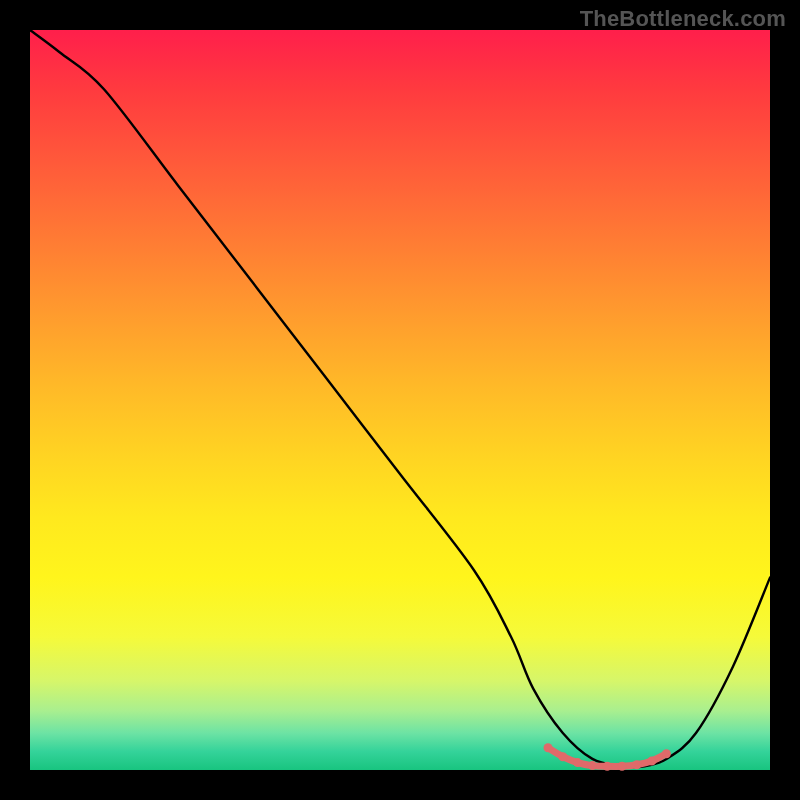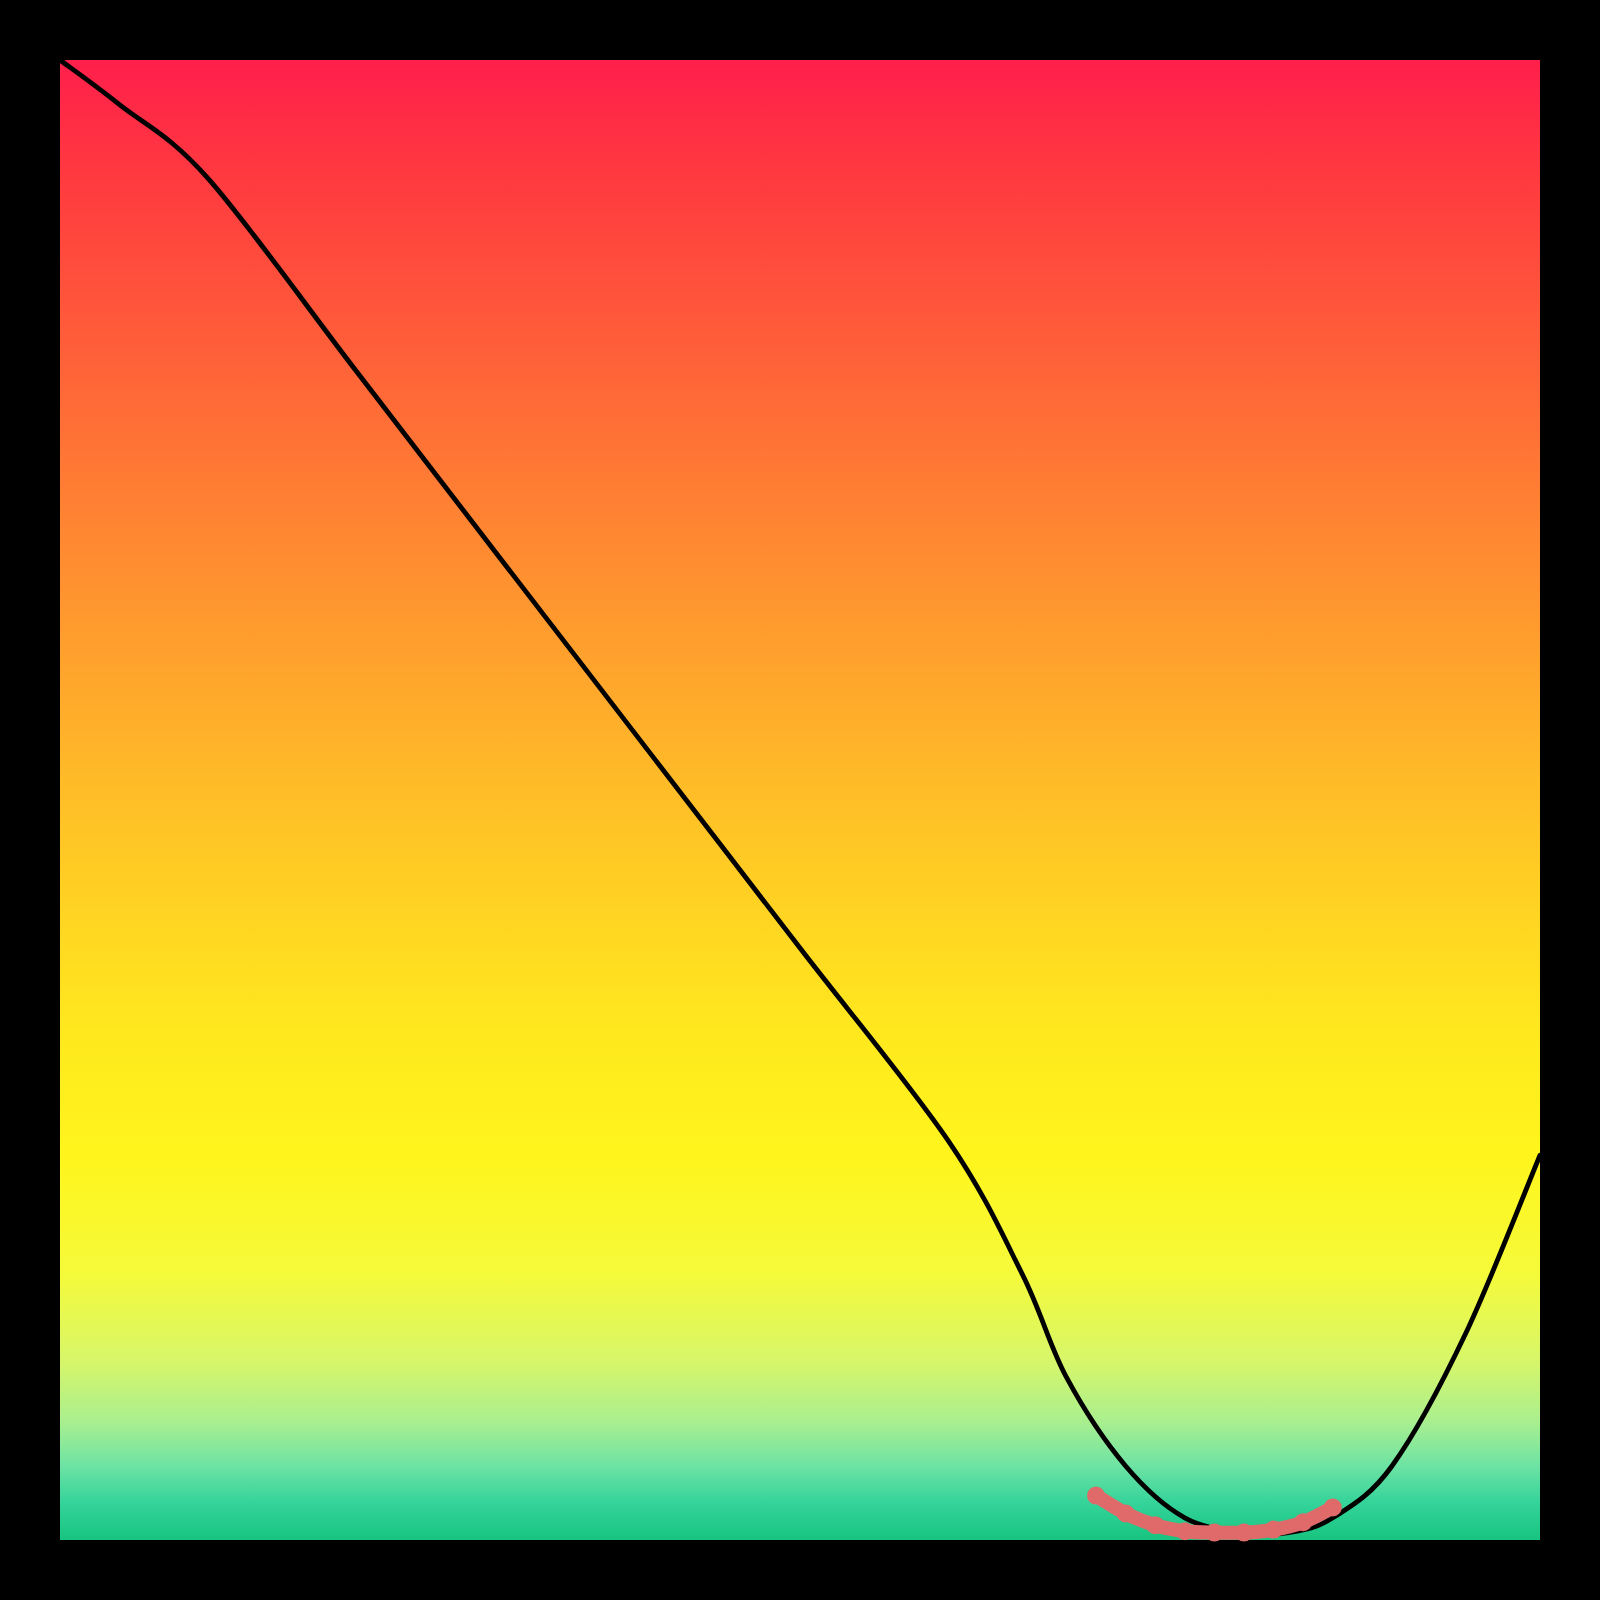--- a/index.html
+++ b/index.html
@@ -57,20 +57,21 @@
     top: 0;
     width: 740px;
     height: 740px;
     overflow: visible;
   }
 </style>
 </head>
 <body>
 
 <div class="frame">
+  <div class="watermark">TheBottleneck.com</div>
   <div class="plot-area">
     <svg class="curve" viewBox="0 0 740 740">
       <path fill="none" stroke="#000000" stroke-width="2.4" stroke-linecap="round" stroke-linejoin="round" d="M 0.0 0.0 C 4.9 3.7, 17.3 12.3, 29.6 22.2 C 41.9 32.1, 54.3 37.0, 74.0 59.2 C 93.7 81.4, 123.3 123.3, 148.0 155.4 C 172.7 187.5, 197.3 219.5, 222.0 251.6 C 246.7 283.7, 271.3 315.7, 296.0 347.8 C 320.7 379.9, 345.3 411.9, 370.0 444.0 C 394.7 476.1, 425.5 513.1, 444.0 540.2 C 462.5 567.3, 471.1 587.1, 481.0 606.8 C 490.9 626.5, 494.6 642.6, 503.2 658.6 C 511.8 674.6, 522.9 691.3, 532.8 703.0 C 542.7 714.7, 552.5 723.4, 562.4 728.9 C 572.3 734.4, 583.4 735.1, 592.0 736.3 C 600.6 737.5, 606.8 737.5, 614.2 736.3 C 621.6 735.1, 627.8 734.4, 636.4 728.9 C 645.0 723.4, 654.9 718.4, 666.0 703.0 C 677.1 687.6, 690.7 662.3, 703.0 636.4 C 715.3 610.5, 733.8 562.4, 740.0 547.6"></path>
       <g>
           <path d="M 518.0 717.8 C 520.5 719.3, 527.9 724.2, 532.8 726.7 C 537.7 729.1, 542.7 731.1, 547.6 732.6 C 552.5 734.1, 557.5 734.9, 562.4 735.6 C 567.3 736.2, 572.3 736.2, 577.2 736.3 C 582.1 736.4, 587.1 736.5, 592.0 736.3 C 596.9 736.1, 601.9 735.7, 606.8 734.8 C 611.7 734.0, 616.7 733.0, 621.6 731.1 C 626.5 729.3, 633.9 725.0, 636.4 723.7" fill="none" stroke="#e06a6a" stroke-width="7" stroke-linecap="round" stroke-linejoin="round"></path>
           <circle cx="518.0" cy="717.8" r="4.5" fill="#e06a6a"></circle>
           <circle cx="532.8" cy="726.7" r="4.5" fill="#e06a6a"></circle>
           <circle cx="547.6" cy="732.6" r="4.5" fill="#e06a6a"></circle>
           <circle cx="562.4" cy="735.6" r="4.5" fill="#e06a6a"></circle>
           <circle cx="577.2" cy="736.3" r="4.5" fill="#e06a6a"></circle>

